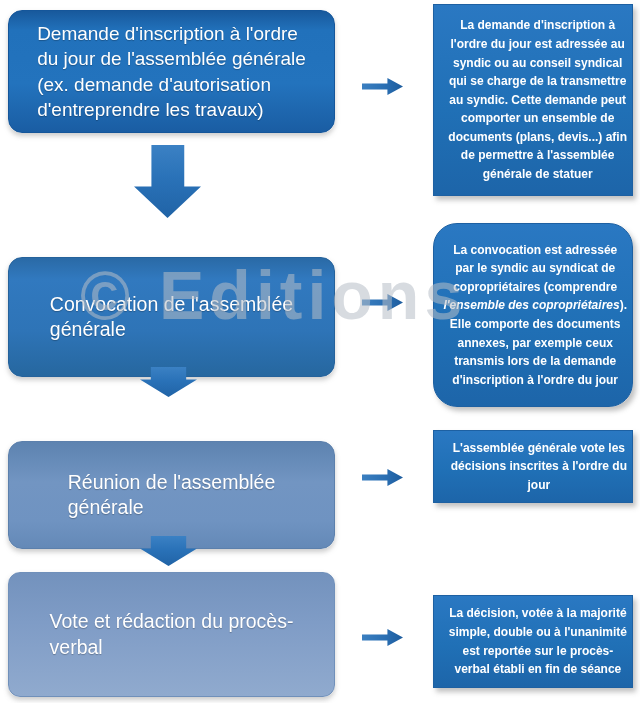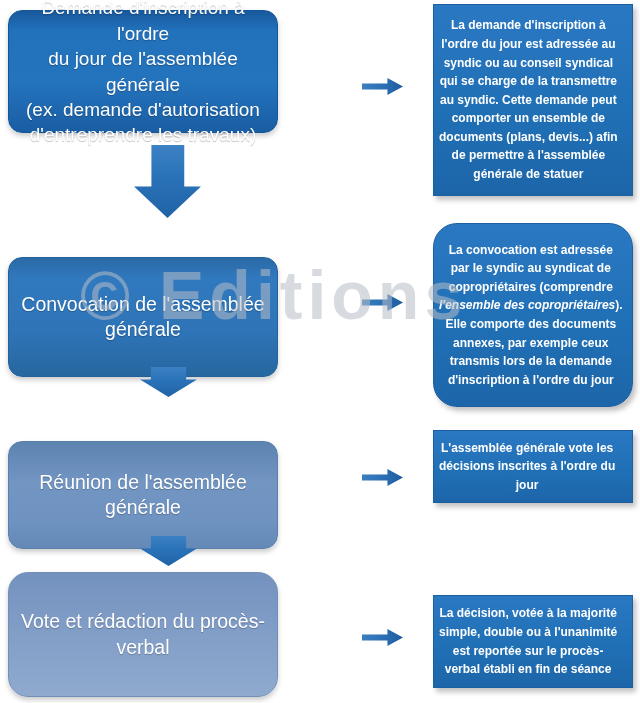--- a/index.html
+++ b/index.html
@@ -2,43 +2,43 @@
 <html><head>
 <meta charset="utf-8">
 <style>
   html,body{margin:0;padding:0;background:#ffffff;}
   .canvas{
     position:relative;width:640px;height:703px;background:#ffffff;overflow:hidden;
     font-family:"Liberation Sans","DejaVu Sans",sans-serif;
   }
   
   .step{
-    position:absolute;left:8px;width:270px;box-sizing:border-box;
-    display:flex;align-items:center;justify-content:center;text-align:center;
+    position:absolute;left:8px;width:327px;box-sizing:border-box;
+    display:flex;align-items:center;justify-content:center;text-align:left;
     color:#ffffff;border-radius:14px;padding:4px 10px;
     text-shadow:0 1px 1px rgba(0,0,0,0.25);
     box-shadow:0 3px 5px rgba(110,110,110,0.35);
   }
   .step span{white-space:pre-line;}
   .s1{top:10px;height:123px;font-size:19px;line-height:1.34;
       background:linear-gradient(180deg,#18599c 0%,#2171bb 16%,#2373bd 60%,#1a5da3 100%);
       border:1px solid #15569a;}
   .s2{top:233px;height:120px;font-size:19.5px;line-height:1.3;
       background:linear-gradient(180deg,#2a6aa6 0%,#3179bf 18%,#2e74b7 62%,#26679f 100%);
       border:1px solid #25629b;margin-top:24px;}
   .s3{top:441px;height:108px;font-size:19.5px;line-height:1.3;
       background:linear-gradient(180deg,#5d83b0 0%,#7295c2 38%,#6f93c1 75%,#6489b7 100%);
       border:1px solid #5c80ac;}
-  .s4{top:572px;height:125px;font-size:19.5px;line-height:1.3;border-radius:20px;
+  .s4{top:572px;height:125px;font-size:19.5px;line-height:1.3;border-radius:12px;
       background:linear-gradient(180deg,#7392bd 0%,#7f9cc6 40%,#90aace 100%);
       border:1px solid #7090ba;}
   
   .note{
     position:absolute;left:433px;width:200px;box-sizing:border-box;
-    display:flex;align-items:center;justify-content:flex-start;text-align:center;
+    display:flex;align-items:center;justify-content:flex-end;text-align:center;
     color:#ffffff;font-size:12px;line-height:1.55;font-weight:600;
     padding:4px 5px;
     background:linear-gradient(180deg,#2a78c2 0%,#2070b6 55%,#1d65a9 100%);
     border:1px solid #1d60a2;
     box-shadow:3px 4px 5px rgba(120,120,120,0.45);
   }
   .note .txt{white-space:pre-line;}
   .n1{top:4px;height:192px;}
   .n2{top:223px;height:184px;border-radius:24px;}
   .n3{top:430px;height:73px;}

